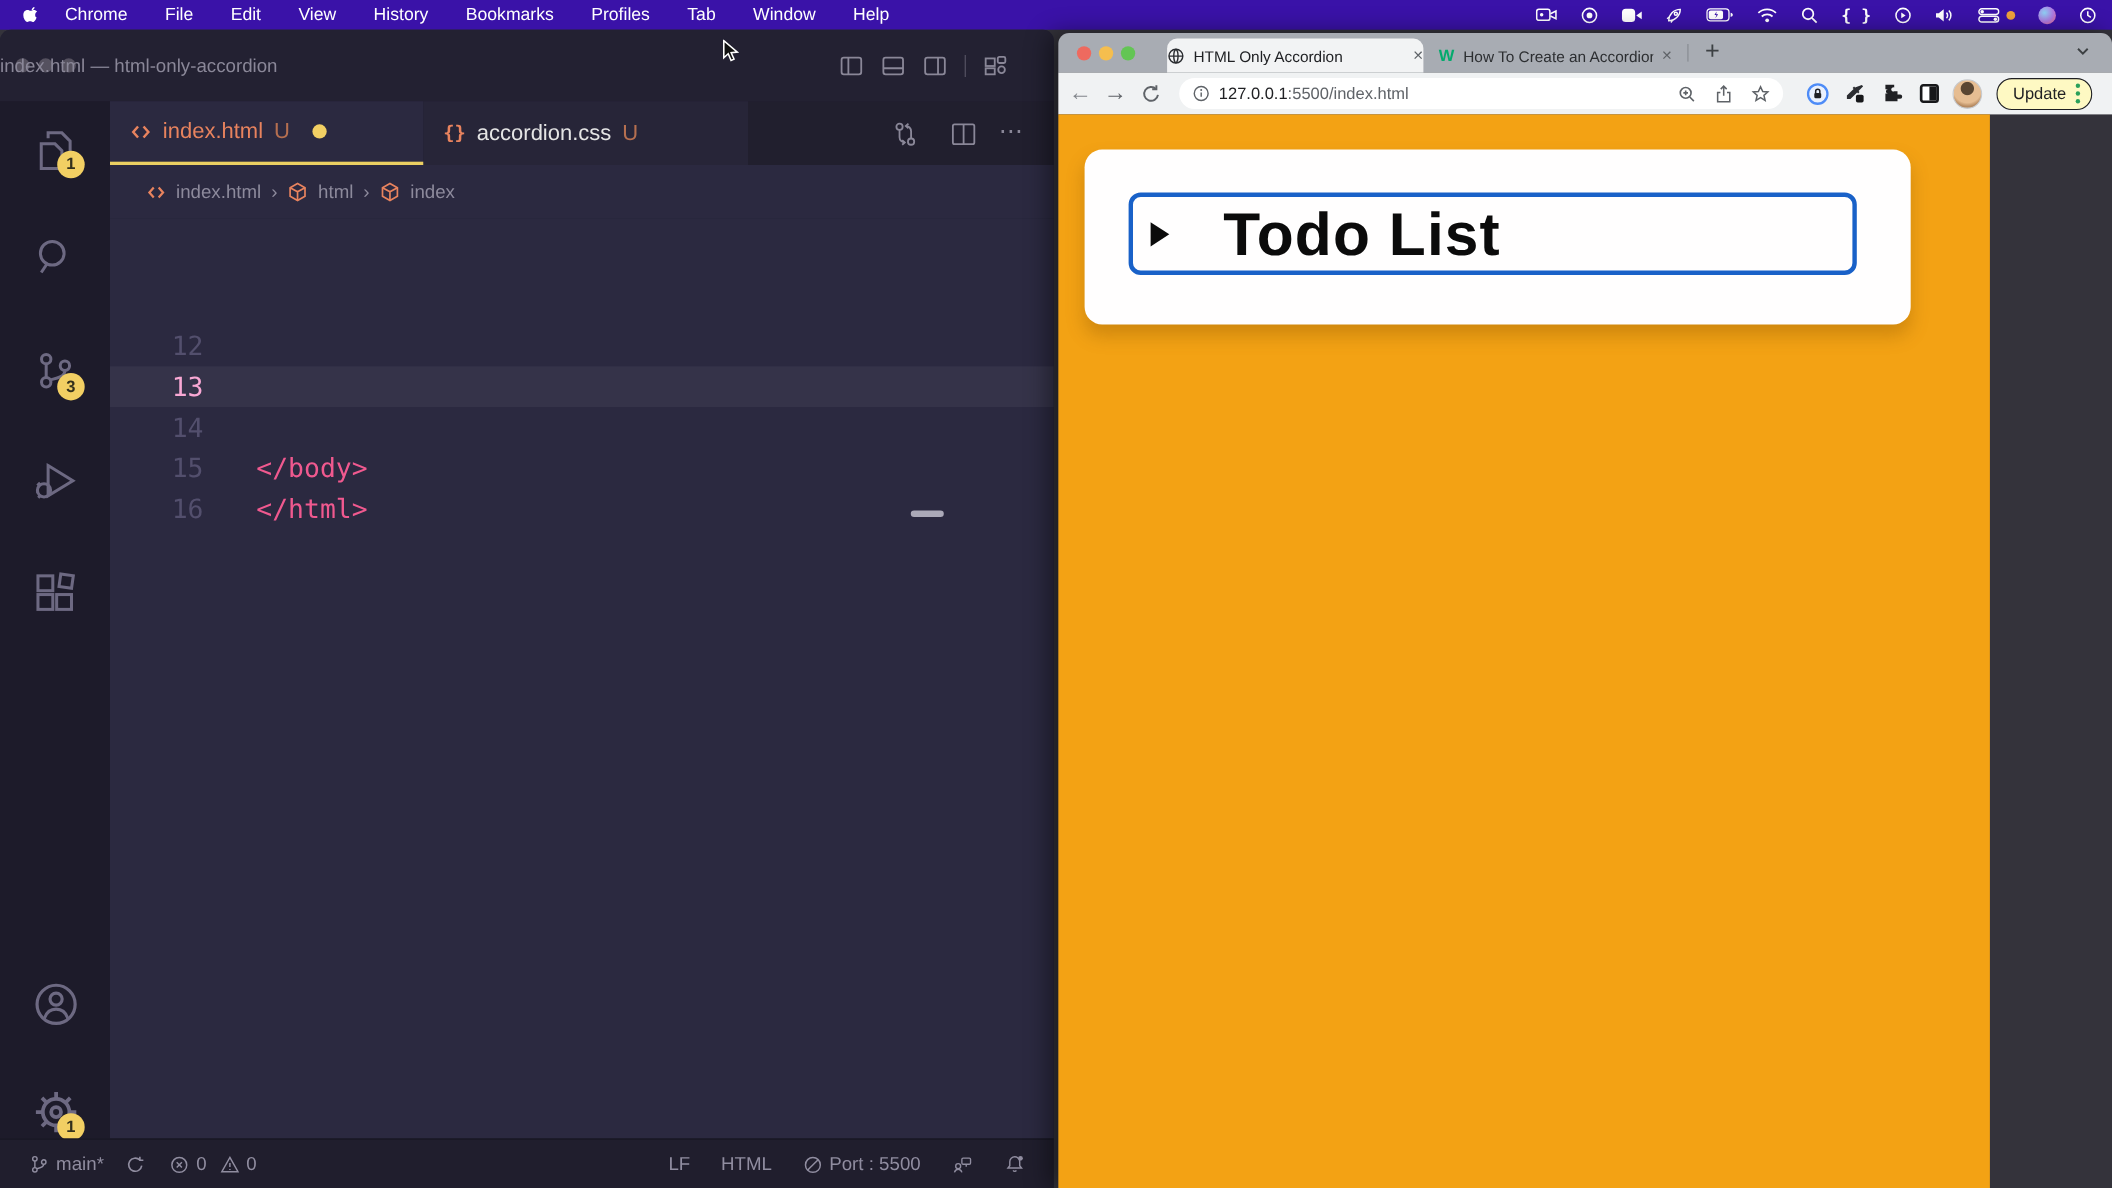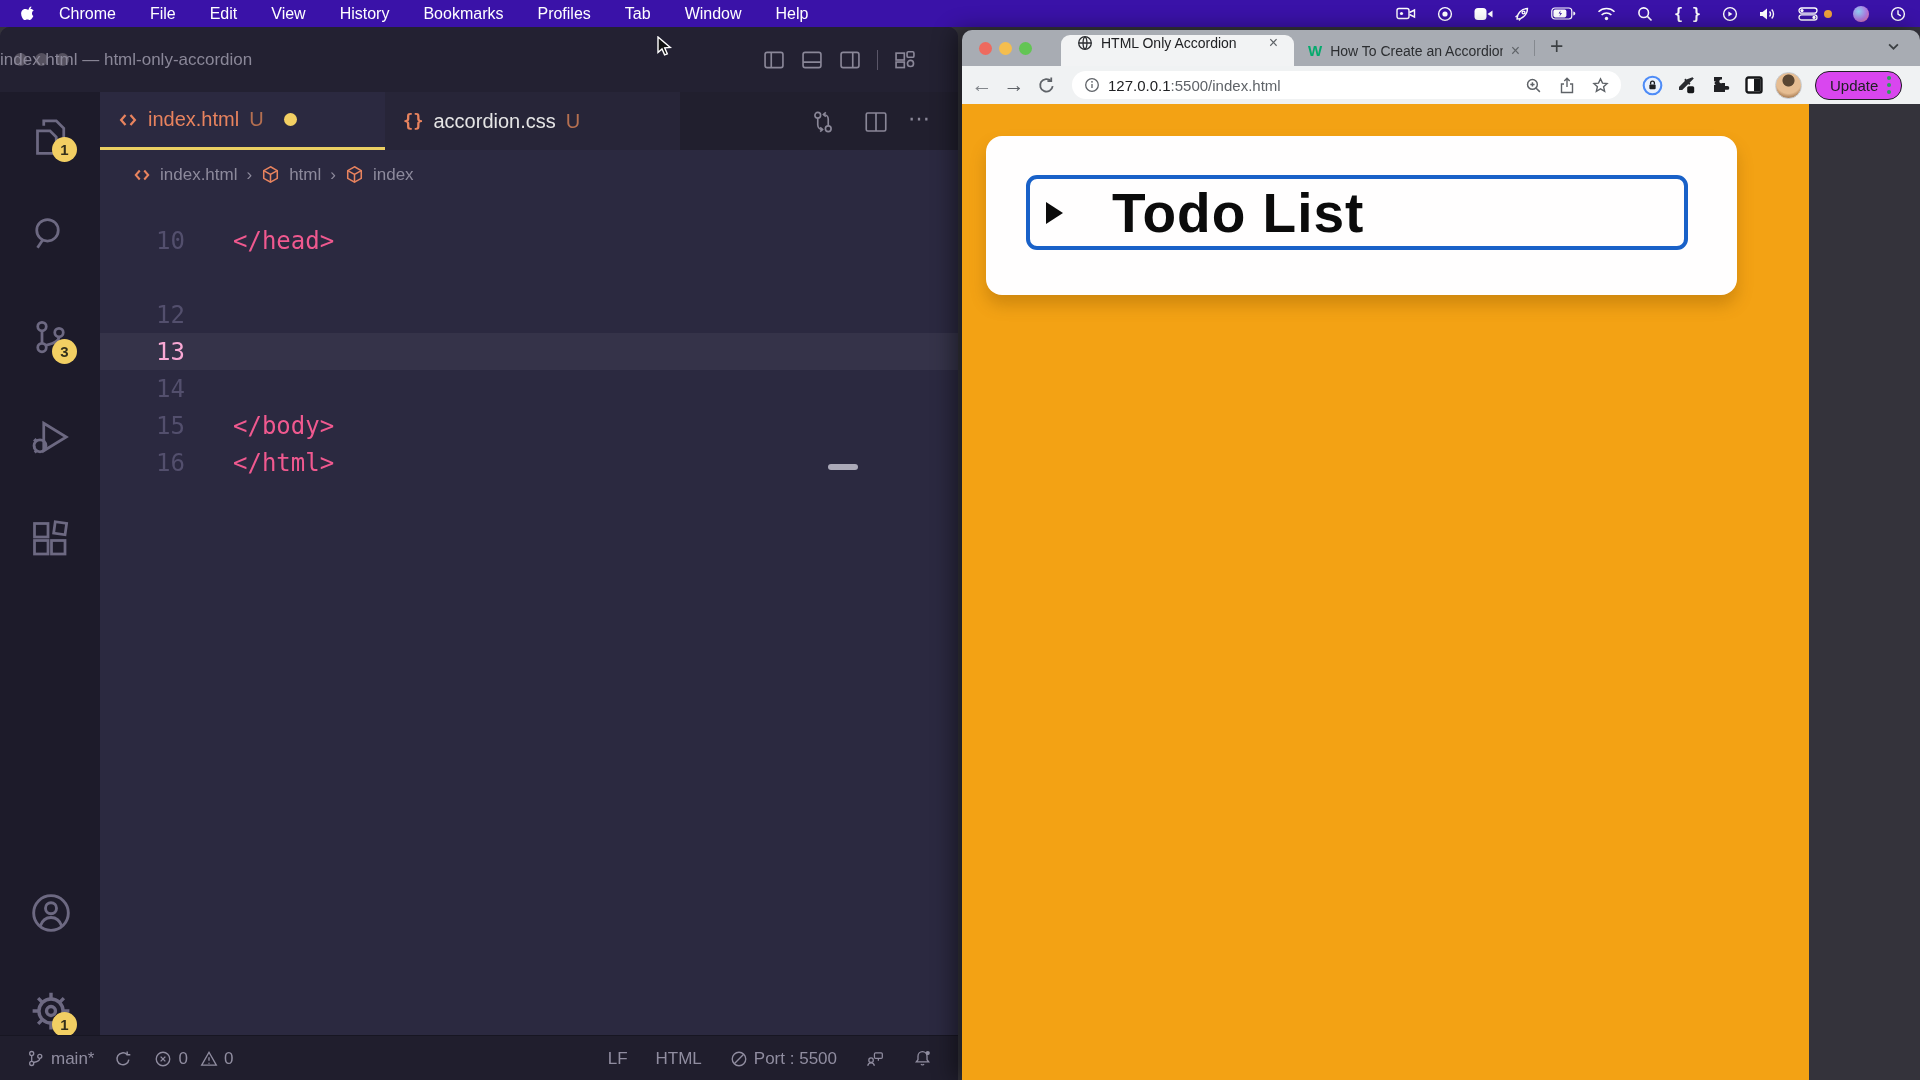--- a/index.html
+++ b/index.html
@@ -34,21 +34,21 @@
   .ltext{margin-left:48px;color:#F0598F;white-space:pre}
   .vstatus{left:0;top:1008px;width:958px;height:45px;background:#201E2D;color:#908DA0;
            font-size:17px;display:flex;align-items:center;border-top:1px solid #171622}
   .sit{display:flex;align-items:center;gap:6px;white-space:nowrap}
   
   .cwin{left:962px;top:30px;width:958px;height:1050px;border-radius:10px 10px 0 0;overflow:hidden;
         box-shadow:-8px 0 22px rgba(0,0,0,.45)}
   .ctabstrip{left:0;top:0;width:958px;height:36px;background:#A8ACB3;display:flex;align-items:center}
   .clight{width:13px;height:13px;border-radius:50%;margin-right:7px}
   .ctab-active{position:absolute;left:99px;top:5px;width:233px;height:31px;background:#F2F3F4;
-               border-radius:9px 9px 0 0;display:flex;padding:0 16px;box-sizing:border-box;gap:8px}
+               border-radius:9px 9px 0 0;display:flex;align-items:center;padding:0 0;box-sizing:border-box;gap:8px}
   .ctab2{position:absolute;left:336px;top:5px;width:232px;height:31px;display:flex;align-items:center;
          padding:0 10px;box-sizing:border-box;gap:8px}
   .ctitle{font-size:14px;color:#202124;white-space:nowrap;overflow:hidden;flex:1}
   .cx{color:#5F6368;font-size:16px;line-height:1}
   .ctoolbar{left:0;top:36px;width:958px;height:38px;background:#F0F2F3;display:flex;align-items:center}
   .navic{color:#5F6368;font-size:21px;width:32px;text-align:center}
   .omni{height:28px;background:#fff;border-radius:14px;display:flex;align-items:center;
         margin-left:10px;width:549px;padding:0 12px;box-sizing:border-box;gap:8px}
   .exti{display:flex;align-items:center;justify-content:center;width:34px}
   .cpage{left:0;top:74px;width:847px;height:976px;background:#F3A214}
@@ -310,24 +310,20 @@
     <span>
         <svg width="19" height="19" viewBox="0 0 16 16" fill="none" stroke="#E8835E" stroke-width="1.3">
           <path d="M8 1.5l5.7 3.2v6.6L8 14.5l-5.7-3.2V4.7z"></path>
           <path d="M2.3 4.7L8 7.9l5.7-3.2M8 7.9v6.6"></path>
         </svg>
       </span>
     <span>index</span>
   </div>
 
   <div class="abs editor">
-    <div class="cline" style="top:23px">
-      <span class="lnum">10</span>
-        <span class="ltext">&lt;/head&gt;</span>
-      </div>
     <div class="cline" style="top:97px">
       <span class="lnum">12</span>
         <span class="ltext"></span>
       </div>
     <div class="cline" style="top:134px;background:#353349">
       <span class="lnum" style="color:#f9a8d4">13</span>
         <span class="ltext"></span>
       </div>
     <div class="cline" style="top:171px">
       <span class="lnum">14</span>
@@ -500,21 +496,21 @@
     <span class="exti">
       <svg width="20" height="20" viewBox="0 0 20 20">
           <rect x="2.5" y="2.5" width="15" height="15" rx="2" fill="#fff" stroke="#17181a" stroke-width="2.4"></rect>
           <path d="M10 3.7h5.5a1 1 0 0 1 1 1v10.6a1 1 0 0 1-1 1H10z" fill="#17181a"></path>
         </svg>
       </span>
     <span class="exti">
       <span style="width:25px;height:25px;border-radius:50%;background:radial-gradient(circle at 50% 30%,#5a4632 0 26%,#e6bd92 30% 60%,#b98d63 75%,#8a6748 100%);border:1px solid #c7cace"></span>
       </span>
 
-    <span style="margin-left:10px;height:27px;border:1.5px solid #1f2023;border-radius:14px;display:flex;align-items:center;padding:0 10px 0 14px;gap:9px;background:#d946ef">
+    <span style="margin-left:10px;height:27px;border:1.5px solid #1f2023;border-radius:14px;display:flex;align-items:center;padding:0 10px 0 14px;gap:9px;background:#fef9c3">
       <span style="font-size:15px;color:#202124">Update</span>
       <span style="display:flex;flex-direction:column;gap:3px">
         <span style="width:4px;height:4px;border-radius:50%;background:#2BA05A"></span>
         <span style="width:4px;height:4px;border-radius:50%;background:#2BA05A"></span>
         <span style="width:4px;height:4px;border-radius:50%;background:#2BA05A"></span>
       </span>
     </span>
   </div>
 
   <div class="abs cpage">

